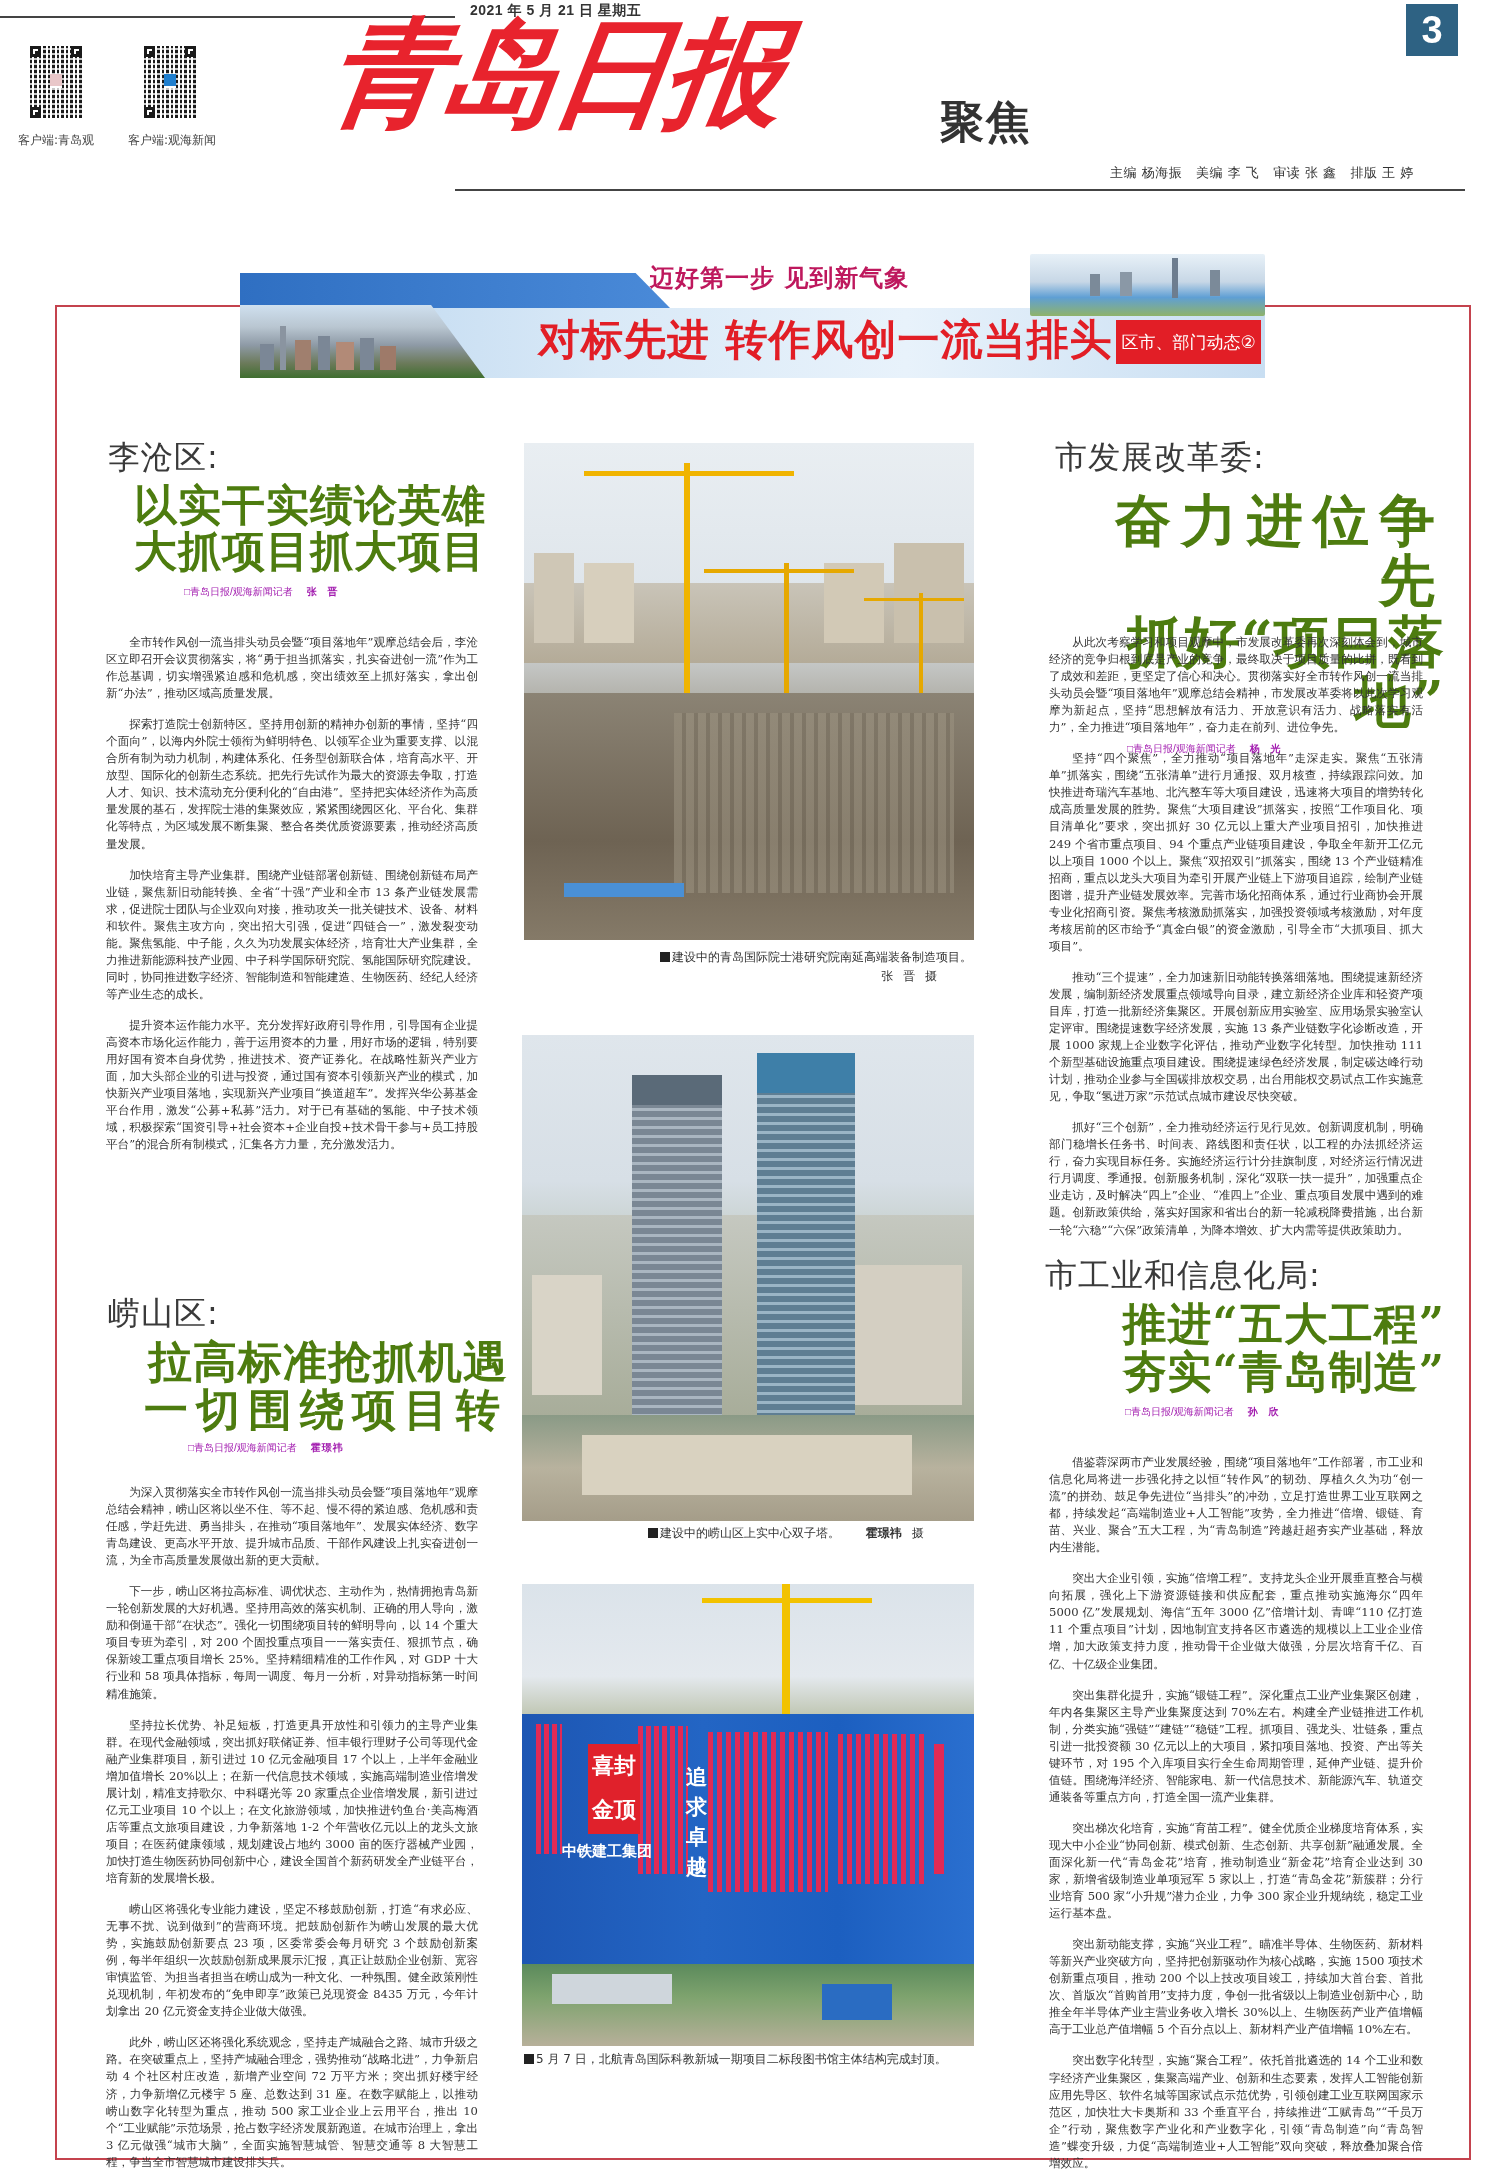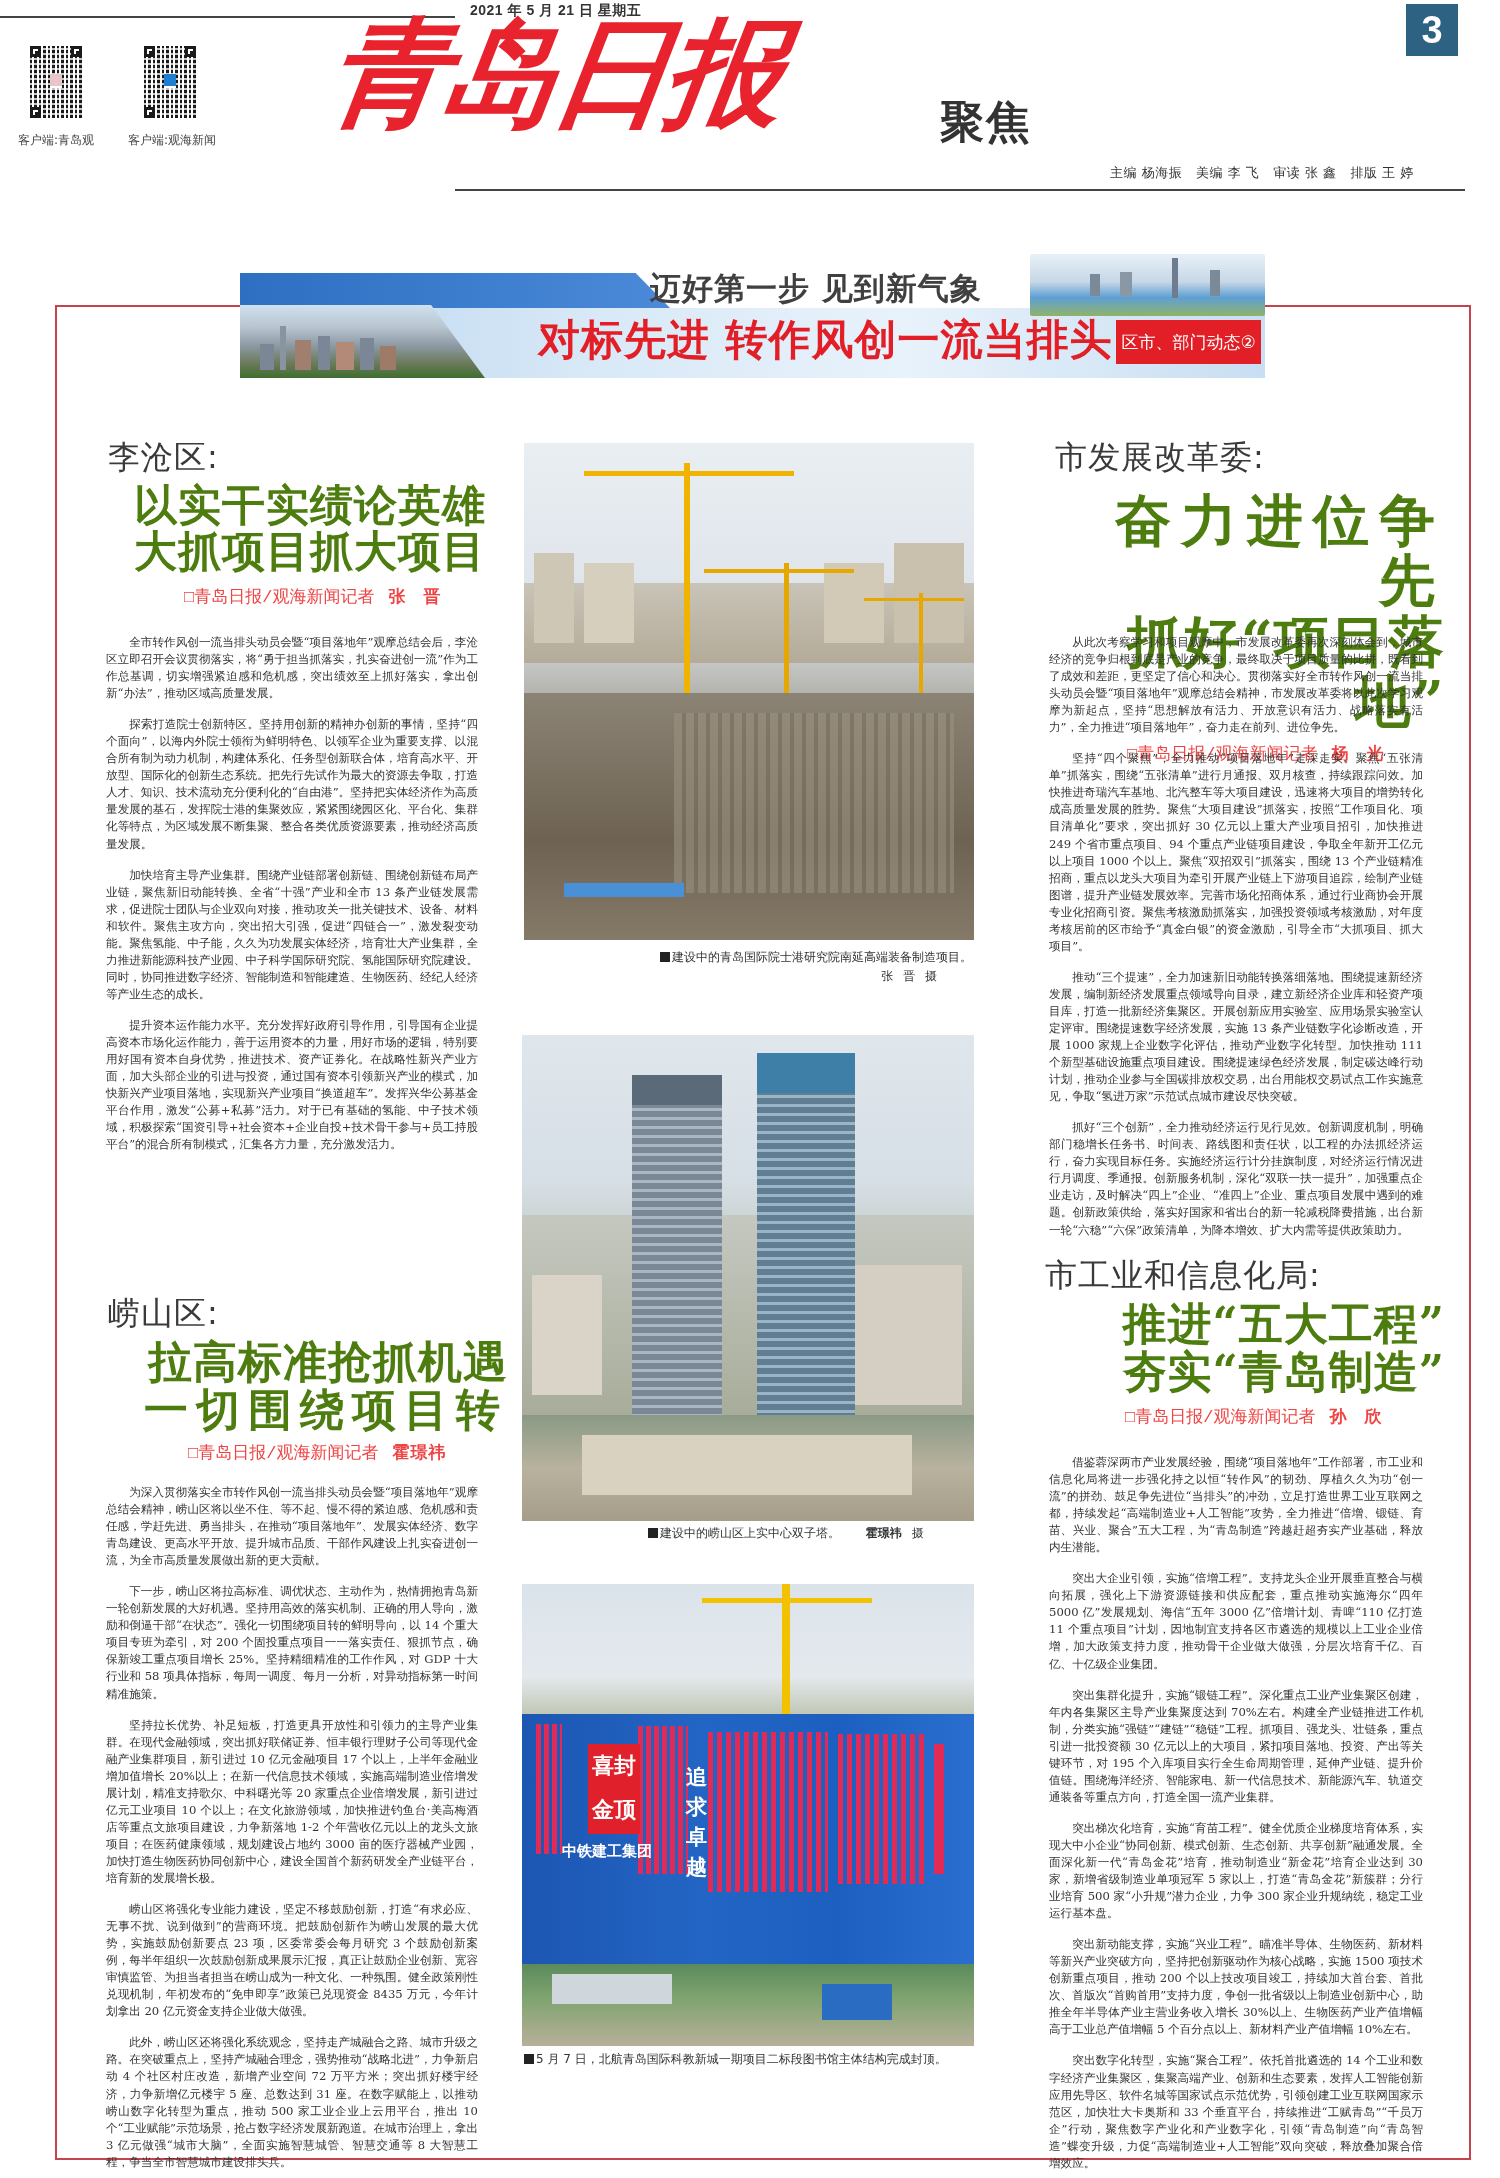--- a/index.html
+++ b/index.html
@@ -28,27 +28,27 @@
   
   .frame { left:55px; top:305px; width:1416px; height:1855px; border:2px solid #c4434e; border-top:none; box-sizing:border-box; }
   .frame-top-l { left:55px; top:305px; width:185px; height:2px; background:#c4434e; }
   .frame-top-r { left:1265px; top:305px; width:206px; height:2px; background:#c4434e; }
   .banner-blue { left:240px; top:273px; width:430px; height:35px; background:linear-gradient(90deg,#2f6fc2,#4a8ad8); clip-path:polygon(0 0, 92% 0, 100% 100%, 0 100%); }
   .banner-main { left:240px; top:308px; width:1025px; height:70px; background:linear-gradient(90deg,#b8d4ee 0%,#d9e9f7 35%,#e8f2fb 65%,#c8def2 100%); }
   .banner-city-l { left:240px; top:305px; width:245px; height:73px; background:
       linear-gradient(180deg,#cfe0ef 0%, #b9c6d1 30%, #8e9aa6 55%, #6b7a5a 80%, #3f6e2f 100%); clip-path:polygon(0 0, 78% 0, 100% 100%, 0 100%); }
   .banner-city-l .bld { position:absolute; bottom:8px; background:#7b8796; }
   .banner-city-r { left:1030px; top:254px; width:235px; height:62px; background:linear-gradient(180deg,#e8f1f8 0%, #c7d7e6 45%, #5f9fd4 70%, #8fb36a 100%); border-radius:2px; }
-  .banner-sub { left:650px; top:268px; font-family:"DejaVu Sans", sans-serif; font-weight:bold; font-size:31px; color:#404040; letter-spacing:1px; }
+  .banner-sub { left:650px; top:262px; font-family:"DejaVu Sans", sans-serif; font-weight:bold; font-size:24px; color:#be185d; letter-spacing:1px; }
   .banner-title { left:538px; top:312px; font-family:"DejaVu Serif", serif; font-weight:bold; font-size:42px; color:#e21e26; letter-spacing:1px; }
   .banner-tag { left:1116px; top:320px; width:145px; height:44px; background:#e21e26; color:#fff; font-size:17px; line-height:44px; text-align:center; font-family:"DejaVu Sans", sans-serif; }
   
   .kicker { font-family:"DejaVu Sans", sans-serif; font-weight:normal; font-size:32px; color:#3a3a3a; letter-spacing:1px; }
   .headline { font-family:"DejaVu Serif", serif; font-weight:bold; color:#4d7c0f; line-height:1.08; letter-spacing:1px;text-align:right; }
-  .byline { font-size:17px; color:#ef4444; font-family:Liberation Mono, monospace; }
+  .byline { font-size:10px; color:#a21caf; font-family:Liberation Sans, sans-serif; }
   .byline .name { font-weight:bold; margin-left:14px; letter-spacing:4px; }
   .body { font-family:"DejaVu Serif", serif; font-size:11.6px; line-height:17.05px; color:#333; text-align:justify; }
   .body p { margin:14px; text-indent:2em; }
   
   .photo { overflow:hidden; }
   .caption { font-family:"DejaVu Sans", sans-serif; font-size:12px; color:#333; line-height:19px; }
   .caption .sq { display:inline-block; width:10px; height:10px; background:#222; margin-right:2px; vertical-align:-1px; }
 </style>
 </head>
 <body>

